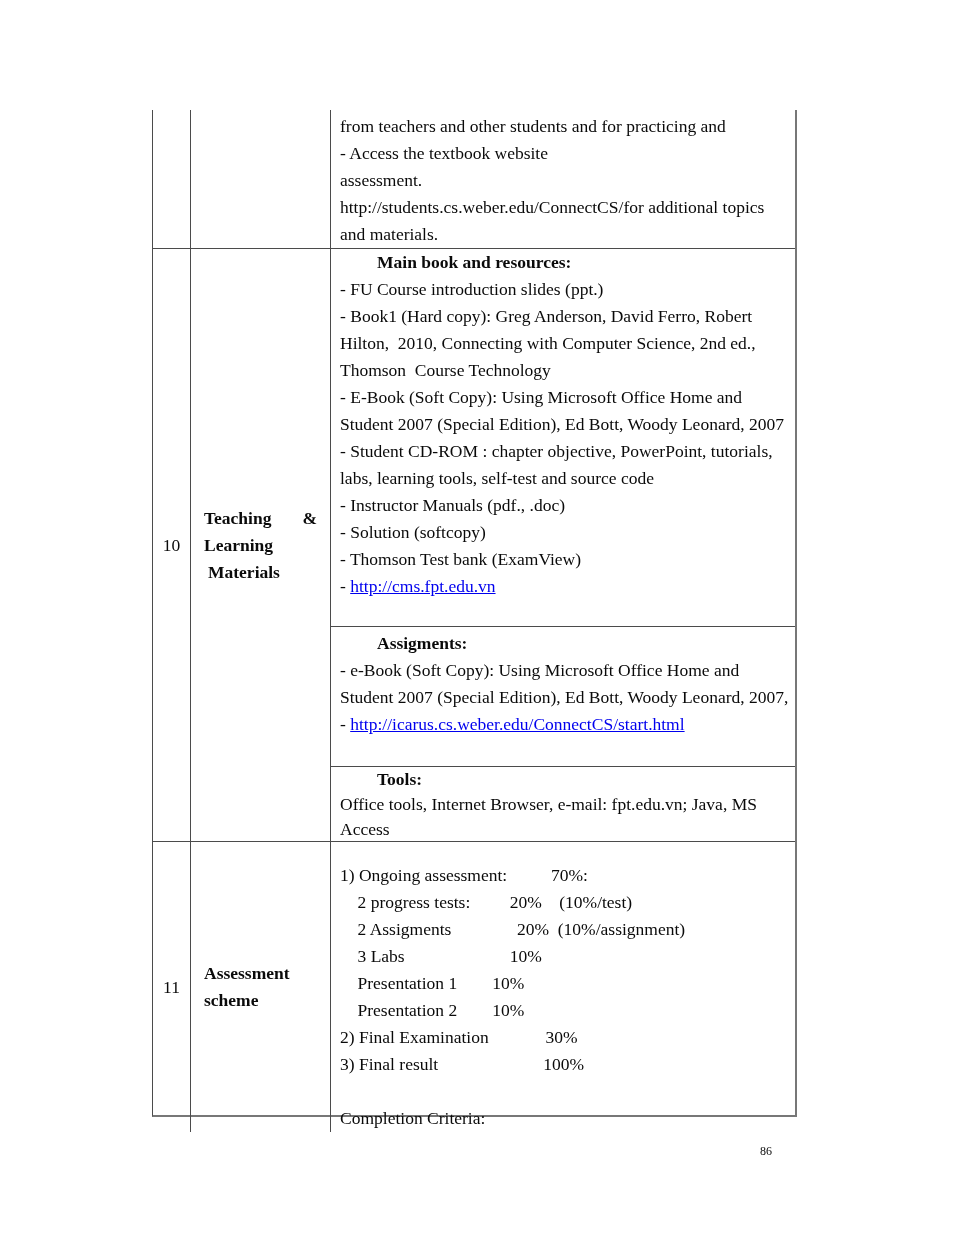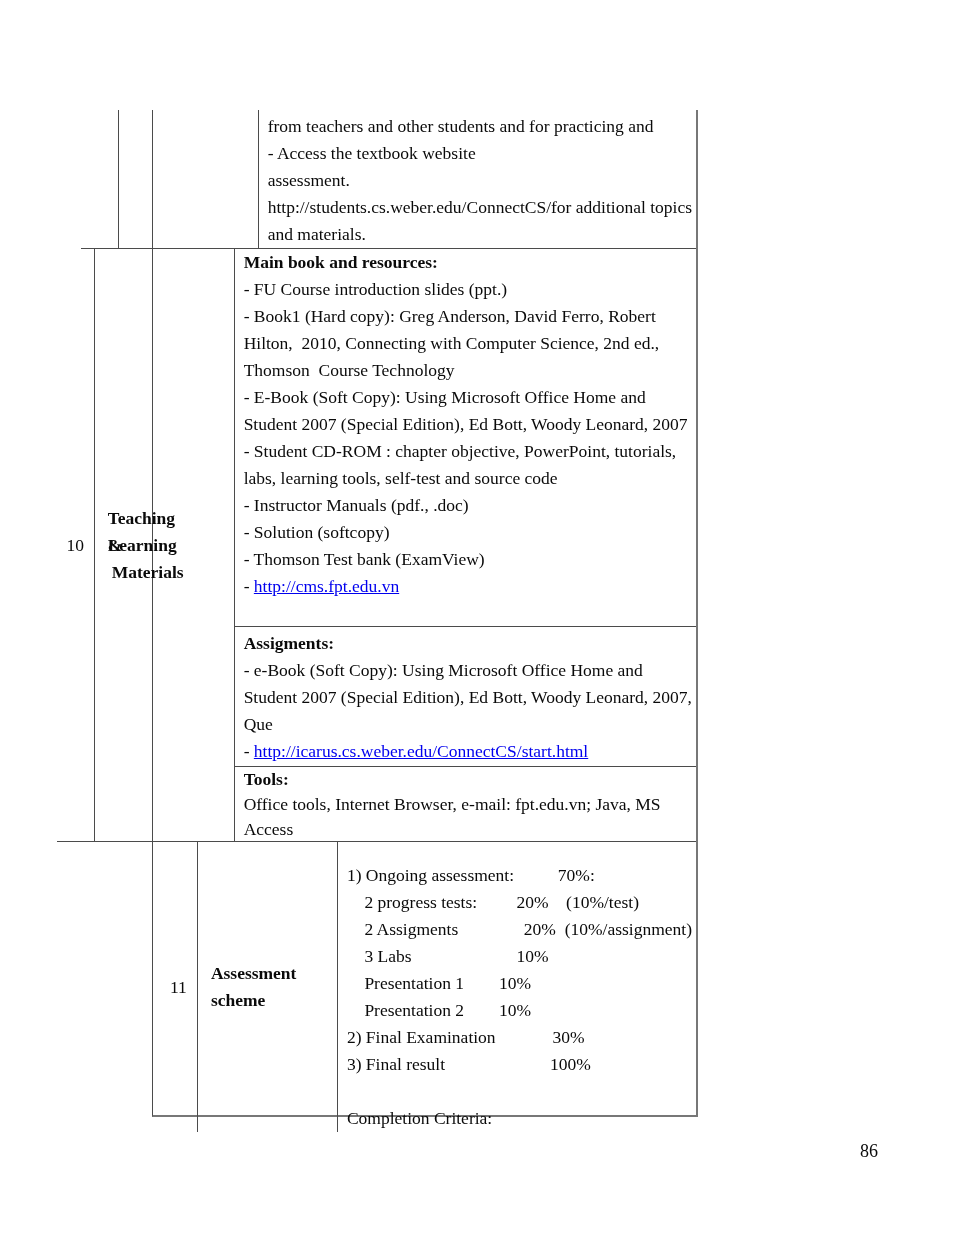--- a/index.html
+++ b/index.html
@@ -10,26 +10,26 @@
   }
   html,body{margin:0;padding:0;background:#ffffff;}
   body{
     width:960px;height:1242px;
     font-family:"Liberation Serif","DejaVu Serif",serif;
     color:var(--text);
   }
   .page{position:relative;width:960px;height:1242px;background:#ffffff;overflow:hidden;}
 
   .doc-table{
-    position:absolute;left:152px;top:110px;width:546px;height:1007px;
+    position:absolute;left:152px;top:110px;width:645px;height:1007px;
     box-sizing:border-box;
     border-left:1px solid var(--border);
     border-right:2px solid var(--border-heavy);
     border-bottom:2px solid var(--border-heavy);
-    display:flex;flex-direction:column;align-items:flex-end;
+    display:flex;flex-direction:column;
   }
   .trow{display:flex;box-sizing:border-box;}
   #row-carry{height:140px;border-bottom:1px solid var(--border);}
   #row-10{height:593px;border-bottom:1px solid var(--border);}
   #row-11{flex:1;}
 
   .cell{box-sizing:border-box;}
   .cell.num{
     width:38px;flex:0 0 38px;border-right:1px solid var(--border);
     display:flex;align-items:center;justify-content:center;
@@ -37,40 +37,40 @@
   }
   .cell.label{
     width:140px;flex:0 0 140px;border-right:1px solid var(--border);
     display:flex;align-items:center;
     padding:0 13px;font-weight:bold;font-size:17.5px;
   }
   .cell.content{flex:1;font-size:17.5px;min-width:0;}
   .cell.content.pad{padding:3px 4px 0 9px;}
 
   .tline{height:27px;line-height:27px;white-space:pre;}
-  .bold{font-weight:bold;}
+  .bold{font-weight:bold;margin-left:37px;}
   .italic{margin-top:40px;}
   .link{color:var(--link);text-decoration:underline;cursor:pointer;}
 
   .labelblock{width:100%;}
   .lline{height:27px;line-height:27px;}
-  .lline.justify{display:flex;justify-content:space-between;flex-direction:column;}
+  .lline.justify{display:flex;justify-content:space-between;}
   .lline.indent1{padding-left:4px;}
 
   .subsection{box-sizing:border-box;padding:0 4px 0 9px;}
   #sec-mainbook{height:378px;border-bottom:1px solid var(--border);}
   #sec-references{height:140px;border-bottom:1px solid var(--border);padding-top:3px;}
   #sec-tools{height:74px;}
   #sec-tools .tline{height:25px;line-height:25px;}
 
   #row-11 .cell.content{padding-top:4px;margin-top:16px;}
 
   .page-number{
-    position:absolute;left:793px;top:1141px;width:85px;
-    text-align:right;font-size:18px;line-height:20px;
+    position:absolute;left:760px;top:1141px;width:85px;
+    text-align:left;font-size:12px;line-height:20px;
   }
 </style>
 </head>
 <body>
 
 <div class="page">
 
   <div class="doc-table">
 
     <div class="trow" id="row-carry">
@@ -114,21 +114,20 @@
           <div class="tline">- Instructor Manuals (pdf., .doc)</div>
           <div class="tline">- Solution (softcopy)</div>
           <div class="tline">- Thomson Test bank (ExamView)</div>
           <div class="tline"><span>- </span><a class="link">http://cms.fpt.edu.vn</a></div>
         </div>
 
         <div class="subsection" id="sec-references">
           <div class="tline bold">Assigments:</div>
           <div class="tline">- e-Book (Soft Copy): Using Microsoft Office Home and</div>
           <div class="tline">Student 2007 (Special Edition), Ed Bott, Woody Leonard, 2007,</div>
-          <div class="tline">Que</div>
           <div class="tline"><span>- </span><a class="link">http://icarus.cs.weber.edu/ConnectCS/start.html</a></div>
         </div>
 
         <div class="subsection" id="sec-tools">
           <div class="tline bold">Tools:</div>
           <div class="tline">Office tools, Internet Browser, e-mail: fpt.edu.vn; Java, MS</div>
           <div class="tline">Access</div>
         </div>
 
       </div>

